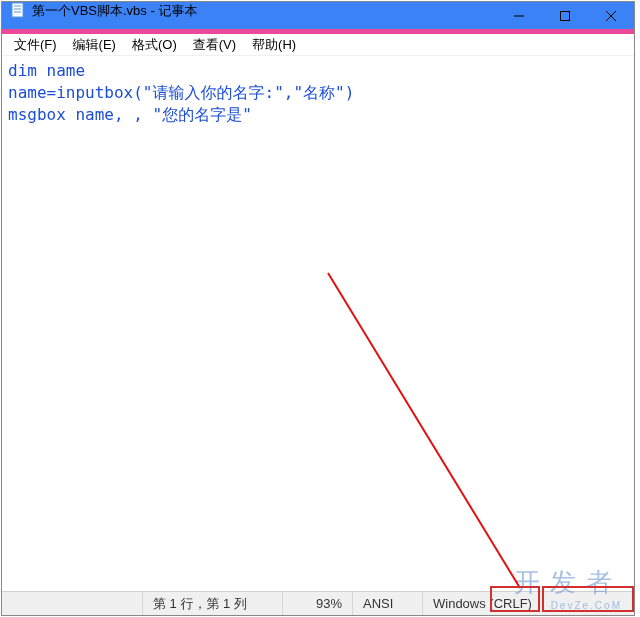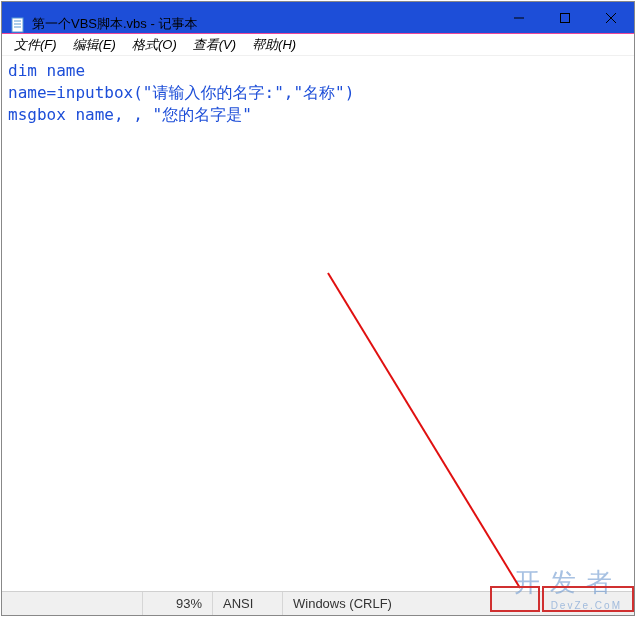--- a/index.html
+++ b/index.html
@@ -18,24 +18,24 @@
       border: 1px solid #888;
       position: absolute;
       left: 1px;
       top: 1px;
       display: flex;
       flex-direction: column;
       background: #fff;
     }
     .titlebar {
       height: 32px;
-      background: #1d4ed8;
-      display: flex;
-      align-items: flex-end;
-      border-bottom: 1px solid #ec4899;
+      background: #3b82f6;
+      display: flex;
+      align-items: flex-start;
+      border-bottom: 5px solid #ec4899;
     }
     .titlebar-icon {
       width: 16px;
       height: 16px;
       margin-left: 8px;
       margin-right: 6px;
       display: inline-flex;
       align-items: center;
       justify-content: center;
     }
@@ -64,21 +64,20 @@
       display: flex;
       align-items: center;
       padding: 0 4px;
       border-bottom: 1px solid #f0f0f0;
     }
     .menu-item {
       padding: 2px 8px;
       font-size: 13px;
       color: #000;
       cursor: default;
-      font-style: italic;
     }
     .editor {
       flex: 1;
       background: #fff;
       padding: 4px 6px;
       font-family: "Microsoft YaHei", Consolas, monospace;
       font-size: 16px;
       line-height: 22px;
       color: #1d4ed8;
       white-space: pre;
@@ -174,20 +173,21 @@
     <div class="menu-item">查看(V)</div>
     <div class="menu-item">帮助(H)</div>
   </div>
 
   <div class="editor">dim name
 name=inputbox("请输入你的名字:","名称")
 msgbox name, , "您的名字是"</div>
 
   <div class="statusbar">
     <div class="status-cell first"></div>
+    <div class="status-cell pos">第 1 行，第 1 列</div>
     <div class="status-cell zoom">93%</div>
     <div class="status-cell enc">ANSI</div>
     <div class="status-cell eol">Windows (CRLF)</div>
   </div>
 </div>
 
 <svg class="annotation-line">
   <line x1="328" y1="273" x2="520" y2="588" stroke="#e01010" stroke-width="2"></line>
 </svg>
 

